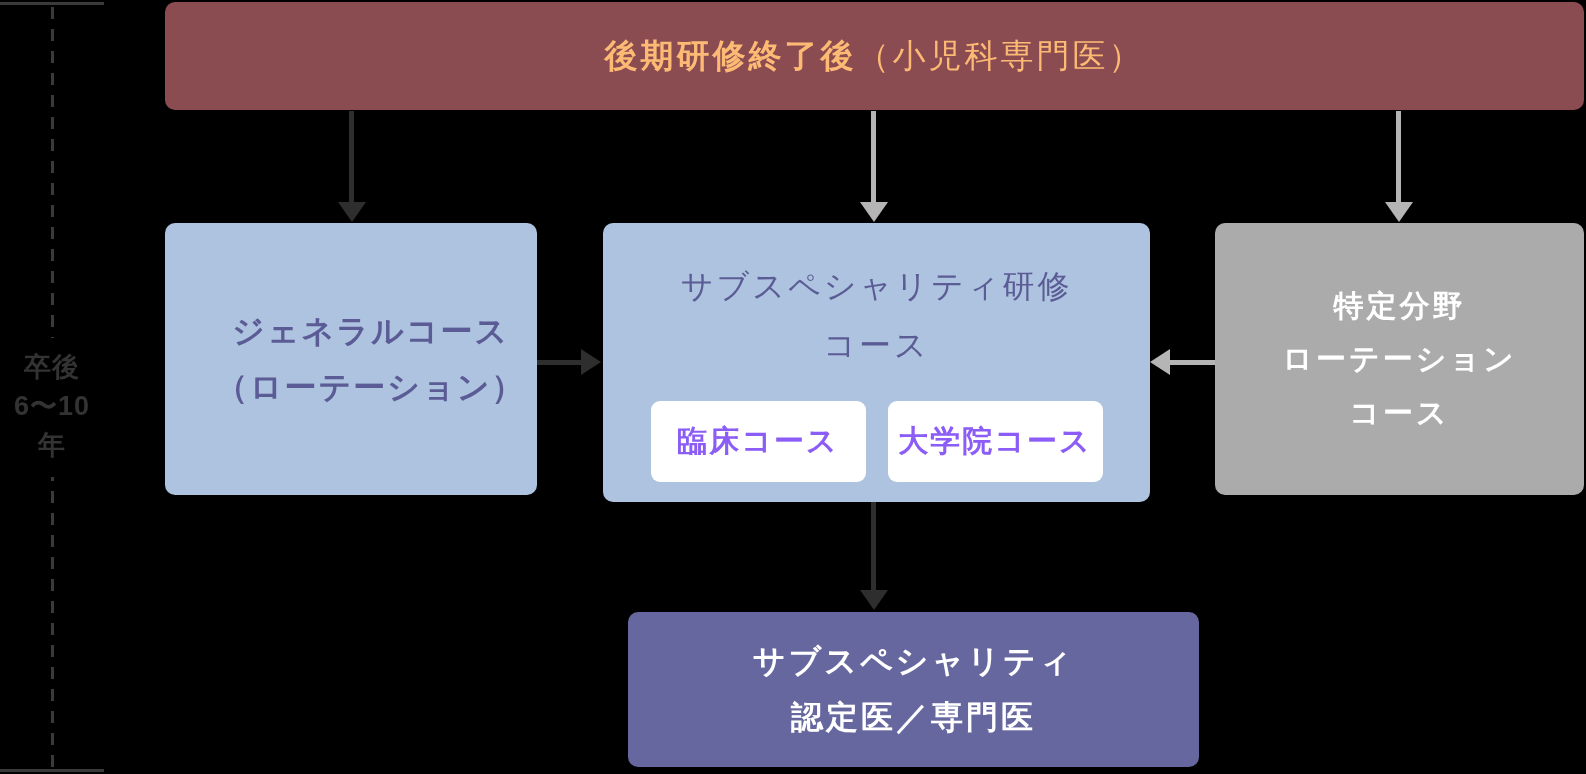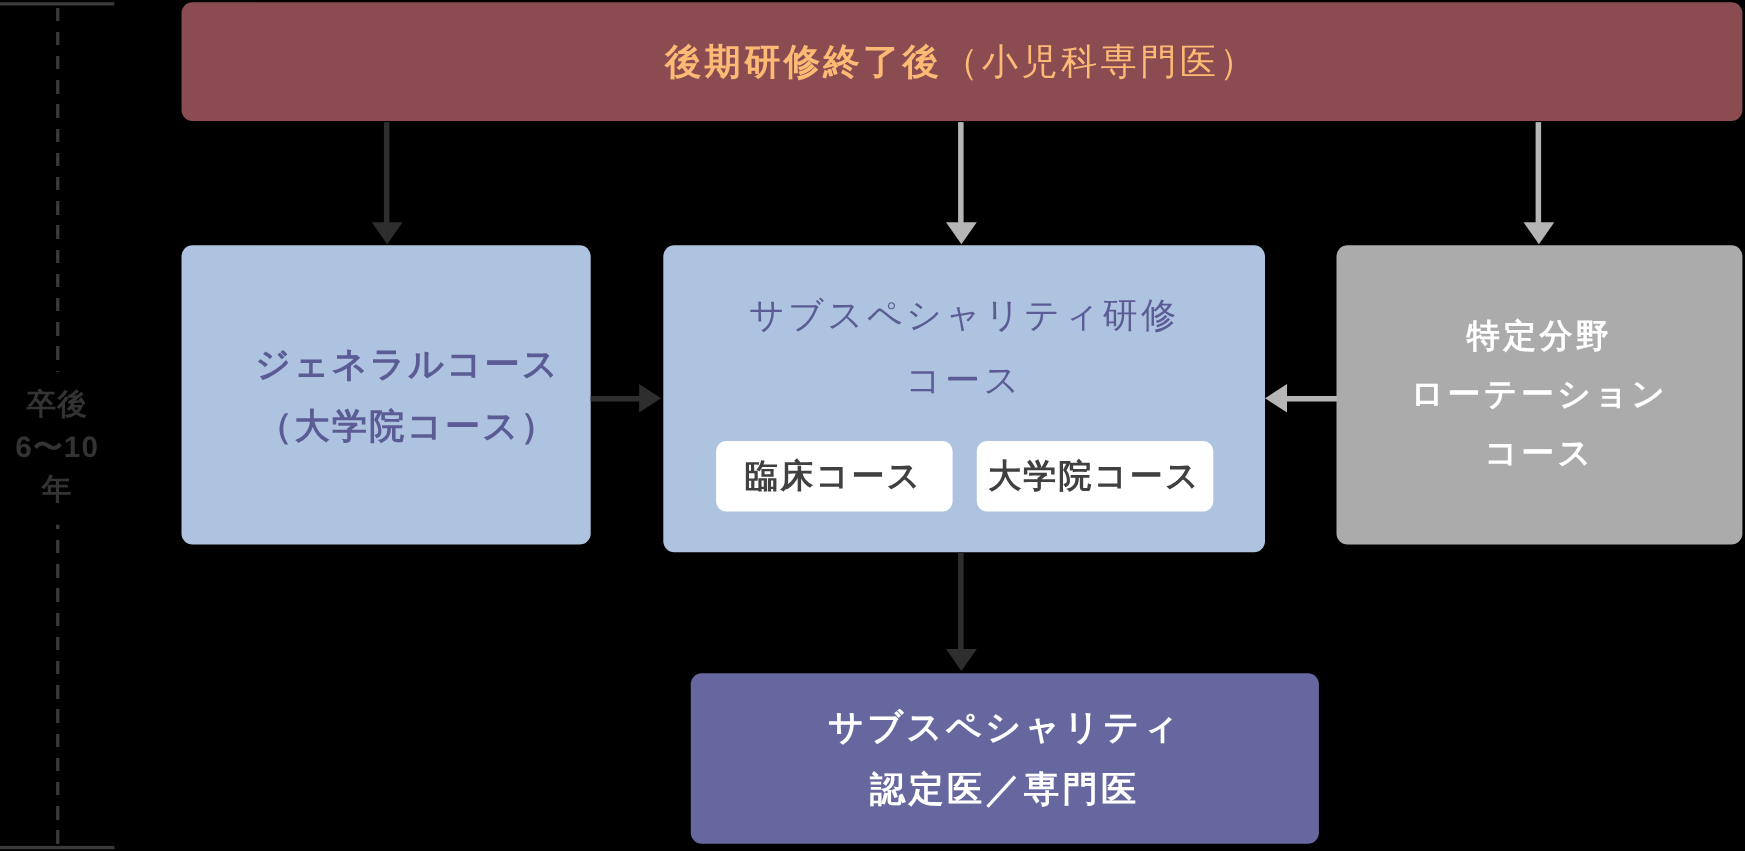--- a/index.html
+++ b/index.html
@@ -94,25 +94,25 @@
     text-align: center;
     font-size: 32px; font-weight: normal; line-height: 1.85; letter-spacing: 3px;
   }
   .sub-row {
     display: flex;
     gap: 22px;
     margin-top: 26px;
   }
   .sub-chip {
     width: 215px;
-    height: 64px;
+    height: 81px;
     background: #ffffff;
     border-radius: 9px;
     display: flex; align-items: center; justify-content: center;
-    color: #404040;
+    color: #8b5cf6;
     font-size: 30px; font-weight: bold; letter-spacing: 2px;
   }
   .box-rotation {
     left: 1215px; top: 223px; width: 369px; height: 272px;
     display: flex; align-items: center; justify-content: center;
     text-align: center;
     font-size: 30px; font-weight: bold; line-height: 1.78; letter-spacing: 3px;
   }
   .box-certification {
     left: 603px; top: 612px; width: 571px; height: 155px;
@@ -164,21 +164,21 @@
     <div class="a-head v-head light" style="left:860px;"></div>
   </div>
   <div>
     <div class="a-line v-line light-fill" style="left:1396px;"></div>
     <div class="a-head v-head light" style="left:1385px;"></div>
   </div>
 
   <div class="box blue box-general">
     <div>
       <div>ジェネラルコース</div>
-      <div>（大学院コース）</div>
+      <div>（ローテーション）</div>
     </div>
   </div>
 
   <div>
     <div class="a-line h-line dark-fill" style="left:537px; width:45px;"></div>
     <div class="a-head h-head" style="left:581px; border-left:20px solid #2e2e2e;"></div>
   </div>
 
   <div class="box blue box-subspecialty">
     <div class="title">

